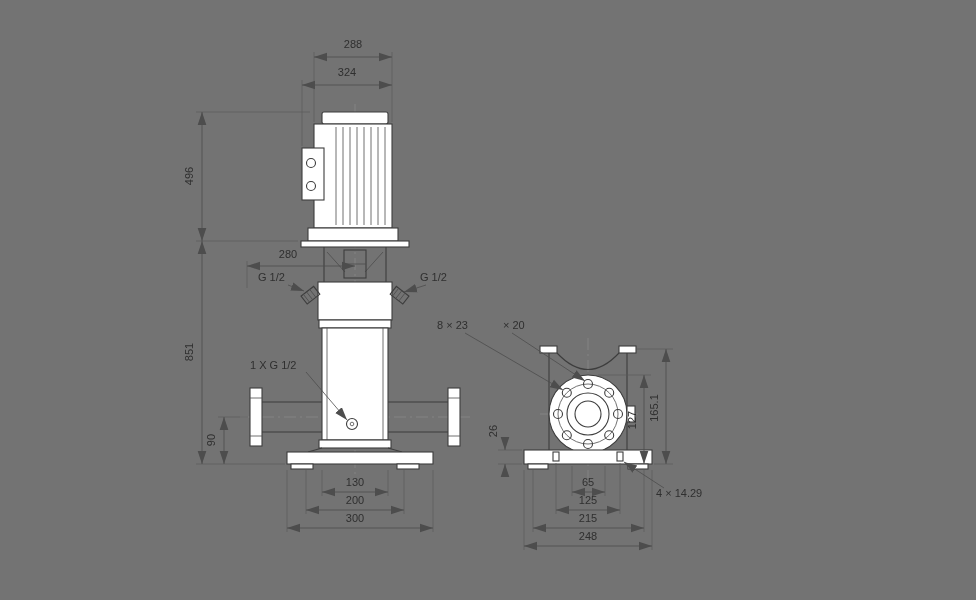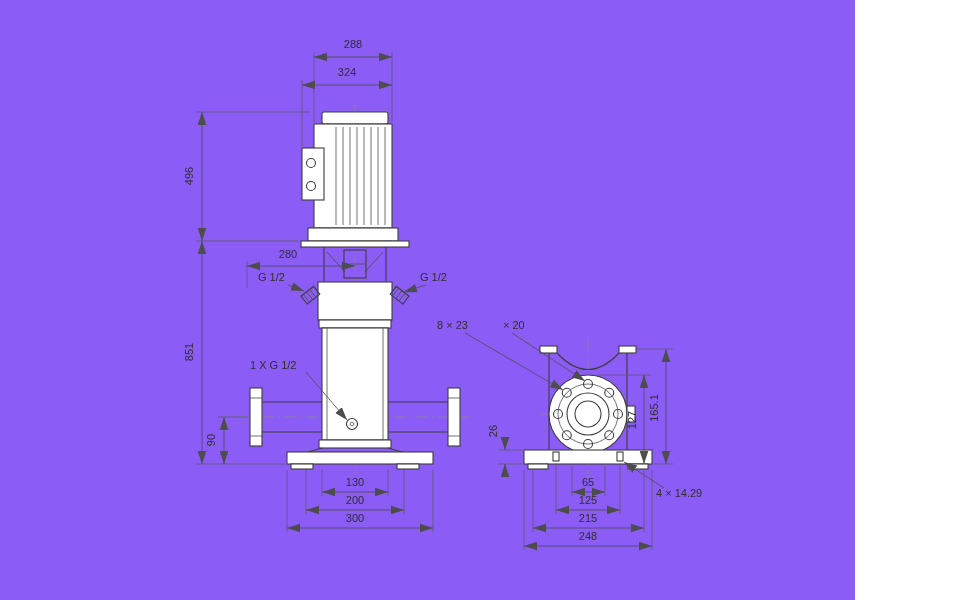--- a/index.html
+++ b/index.html
@@ -1,16 +1,16 @@
 <!DOCTYPE html>
 <html><head>
 <meta charset="utf-8">
 <style>
   html,body{margin:0;padding:0;background:#ffffff;}
-  .page{width:855px;height:600px;position:relative;background:#8b5cf6;overflow:hidden;
+  .page{width:976px;height:600px;position:relative;background:#737373;overflow:hidden;
         font-family:"Liberation Sans", sans-serif;}
   svg text{font-family:"Liberation Sans", sans-serif;font-size:11px;fill:#2f2f2f;}
   .obj{stroke:#3d3d3d;stroke-width:1.1;fill:none;}
   .objf{stroke:#3d3d3d;stroke-width:1.1;fill:#ffffff;}
   .thin{stroke:#4d4d4d;stroke-width:0.8;fill:none;}
   .ext{stroke:#5a5a5a;stroke-width:0.7;fill:none;}
   .dim{stroke:#4d4d4d;stroke-width:0.8;fill:none;}
   .cl{stroke:#8a8a8a;stroke-width:0.7;fill:none;stroke-dasharray:12 4 2 4;}
   .hatch{stroke:#4d4d4d;stroke-width:0.8;fill:none;}
 </style>

